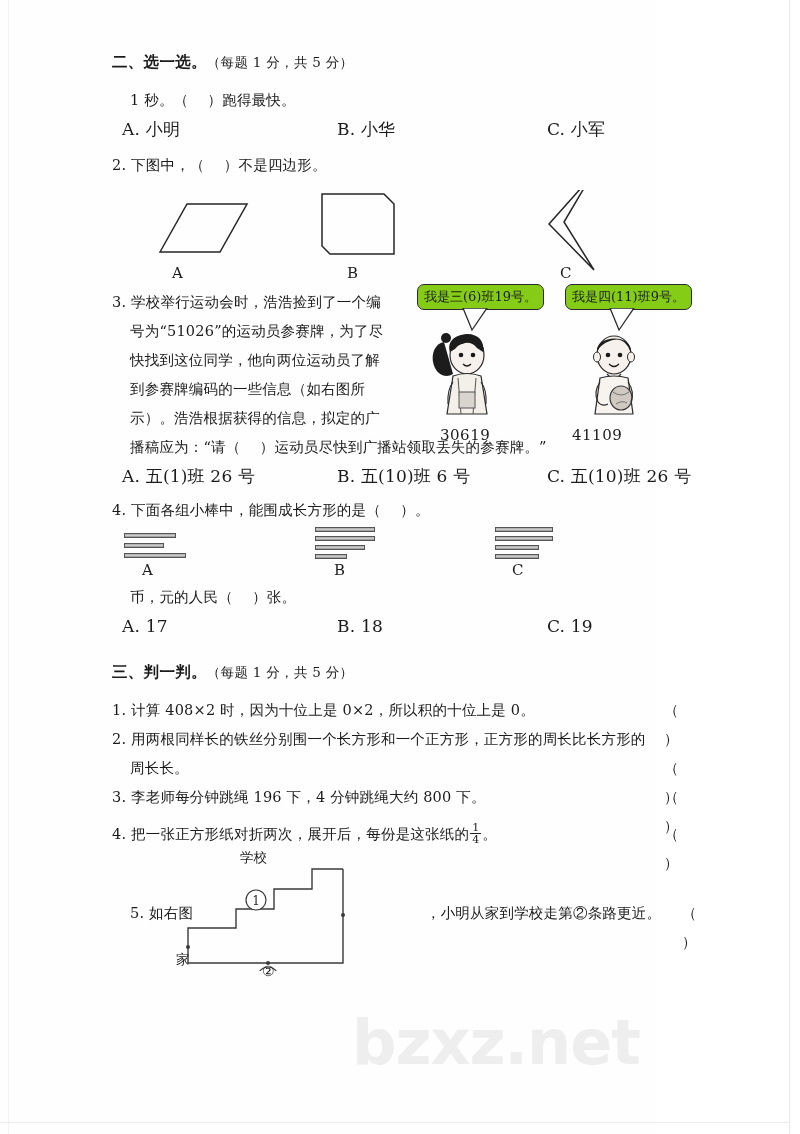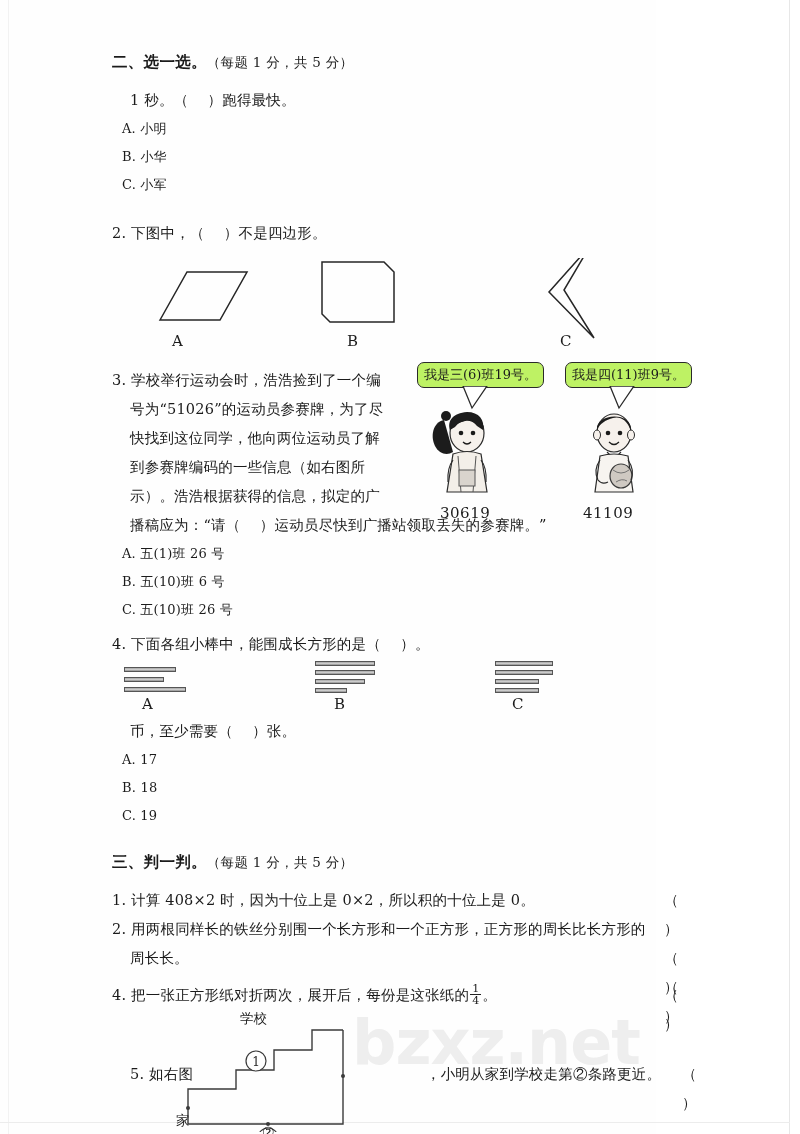--- a/index.html
+++ b/index.html
@@ -75,25 +75,24 @@
   }
   .qline {
     font-size: 14.5px;
     line-height: 29px;
     letter-spacing: 0.2px;
     white-space: pre-wrap;
   }
   .indent1 { padding-left: 18px; }
   .opts {
     display: flex;
-    font-size: 13px;
+    font-size: 17px;
     line-height: 28px;
     letter-spacing: 0.2px;
     padding-left: 10px;
-    flex-direction: column;
   }
   .opts > span:nth-child(1) { width: 215px; }
   .opts > span:nth-child(2) { width: 210px; }
 
   .tfrow {
     position: relative;
     font-size: 14.5px;
     line-height: 29px;
     letter-spacing: 0.2px;
   }
@@ -124,21 +123,21 @@
   .q3-figs {
     position: absolute;
     left: 305px;
     top: -4px;
     width: 300px;
   }
   .bubble {
     position: absolute;
     border: 1.4px solid #2a2a2a;
     border-radius: 7px;
-    background: #bef264;
+    background: #84cc16;
     font-size: 13px;
     padding: 4px 6px 5px 6px;
     white-space: nowrap;
     line-height: 15px;
     font-family: "DejaVu Serif", "Liberation Serif", serif;
   }
   .fignum {
     position: absolute;
     font-size: 15px;
     font-family: "DejaVu Serif", "Liberation Serif", serif;
@@ -194,37 +193,37 @@
       <span>二、选一选。</span><span class="pts">（每题 1 分，共 5 分）</span>
     </div>
 
     <div class="qline indent1">1 秒。（    ）跑得最快。</div>
     <div class="opts">
       <span>A. 小明</span>
       <span>B. 小华</span>
       <span>C. 小军</span>
     </div>
 
-    <div class="qline" style="margin-top:20px;">2. 下图中，（    ）不是四边形。</div>
+    <div class="qline" style="margin-top:8px;">2. 下图中，（    ）不是四边形。</div>
 
     <div class="shape-row">
       <svg width="600" height="82" style="position:absolute;left:0;top:4px;">
 
         <polygon points="48,62 75,14 135,14 108,62" fill="none" stroke="#262626" stroke-width="1.5"></polygon>
 
         <polygon points="210,4 272,4 282,14 282,64 218,64 210,56" fill="none" stroke="#262626" stroke-width="1.5"></polygon>
 
         <polygon points="478,-12 437,34 482,80 452,32" fill="none" stroke="#262626" stroke-width="1.5"></polygon>
       </svg>
       <span class="shape-label" style="left:60px; top:78px;">A</span>
       <span class="shape-label" style="left:235px; top:78px;">B</span>
       <span class="shape-label" style="left:448px; top:78px;">C</span>
     </div>
 
-    <div class="q3wrap" style="margin-top:12px;">
+    <div class="q3wrap" style="margin-top:2px;">
       <div class="q3-text">
         <div class="qline">3. 学校举行运动会时，浩浩捡到了一个编</div>
         <div class="qline indent1">号为“51026”的运动员参赛牌，为了尽</div>
         <div class="qline indent1">快找到这位同学，他向两位运动员了解</div>
         <div class="qline indent1">到参赛牌编码的一些信息（如右图所</div>
         <div class="qline indent1">示）。浩浩根据获得的信息，拟定的广</div>
       </div>
 
       <div class="q3-figs">
 
@@ -278,21 +277,21 @@
 
             <ellipse cx="204" cy="90" rx="11" ry="12" fill="#cfc9c2" stroke="#3a3a3a" stroke-width="1.2"></ellipse>
             <path d="M196,84 q8,6 16,0 M199,96 q6,-4 11,-1" fill="none" stroke="#6a6a6a" stroke-width="0.9"></path>
 
             <path d="M183,74 q-7,10 -2,20 q4,5 10,2" fill="none" stroke="#2b2b2b" stroke-width="1.2"></path>
             <path d="M211,74 q7,10 3,20" fill="none" stroke="#2b2b2b" stroke-width="1.2"></path>
           </g>
         </svg>
 
         <span class="fignum" style="left:23px; top:142px;">30619</span>
-        <span class="fignum" style="left:166px; top:142px;">41109</span>
+        <span class="fignum" style="left:155px; top:142px;">41109</span>
       </div>
     </div>
 
     <div class="qline indent1" style="margin-top:0px;">播稿应为：“请（    ）运动员尽快到广播站领取丢失的参赛牌。”</div>
     <div class="opts">
       <span>A. 五(1)班 26 号</span>
       <span>B. 五(10)班 6 号</span>
       <span>C. 五(10)班 26 号</span>
     </div>
 
@@ -316,21 +315,21 @@
 
       <div>
         <div class="stick" style="left:383px; top:2px;  width:58px;"></div>
         <div class="stick" style="left:383px; top:11px; width:58px;"></div>
         <div class="stick" style="left:383px; top:20px; width:44px;"></div>
         <div class="stick" style="left:383px; top:29px; width:44px;"></div>
         <span class="shape-label" style="position:absolute;left:400px;top:36px;font-size:15px;">C</span>
       </div>
     </div>
 
-    <div class="qline indent1">币，至少需要（    ）张。</div>
+    <div class="qline indent1">币，元的人民（    ）张。</div>
     <div class="opts">
       <span>A. 17</span>
       <span>B. 18</span>
       <span>C. 19</span>
     </div>
 
     <div class="sec-head" style="margin-top:22px;">
       <span>三、判一判。</span><span class="pts">（每题 1 分，共 5 分）</span>
     </div>
 
@@ -341,20 +340,21 @@
 
     <div class="tfrow">
       <span>2. 用两根同样长的铁丝分别围一个长方形和一个正方形，正方形的周长比长方形的</span>
     </div>
     <div class="tfrow indent1">
       <span>周长长。</span>
       <span class="brk">（      ）</span>
     </div>
 
     <div class="tfrow">
+      <span>3. 李老师每分钟跳绳 196 下，4 分钟跳绳大约 800 下。</span>
       <span class="brk">（      ）</span>
     </div>
 
     <div class="tfrow" style="margin-top:8px;">
       <span>4. 把一张正方形纸对折两次，展开后，每份是这张纸的</span><span class="frac"><span class="num">1</span><span class="den">4</span></span><span>。</span>
       <span class="brk">（      ）</span>
     </div>
 
     <div class="stair-wrap" style="height:120px;margin-top:6px;">
       <svg width="260" height="118" style="position:absolute;left:48px;top:-2px;">

